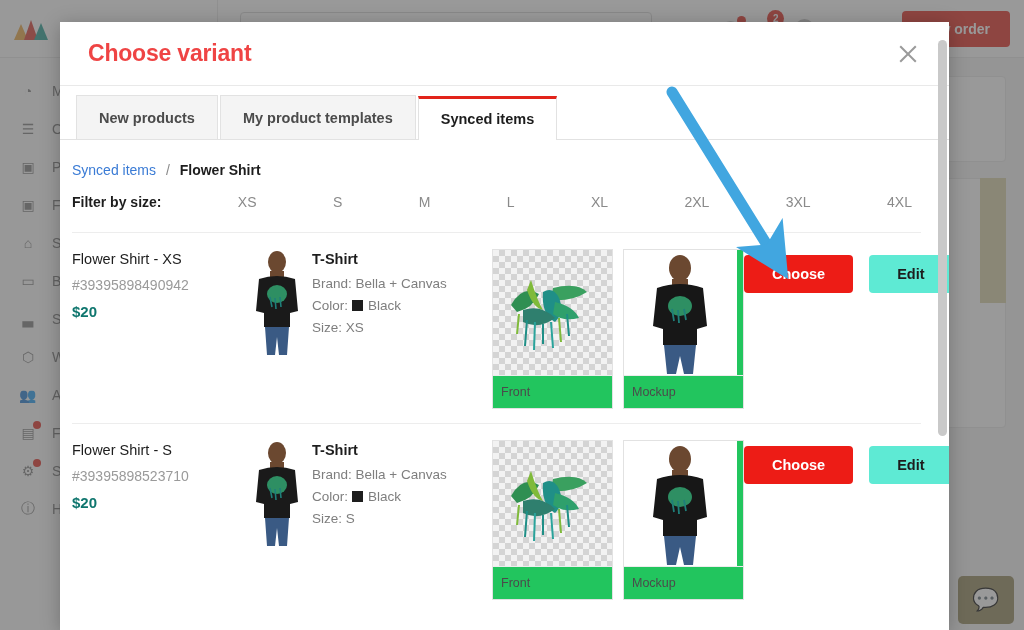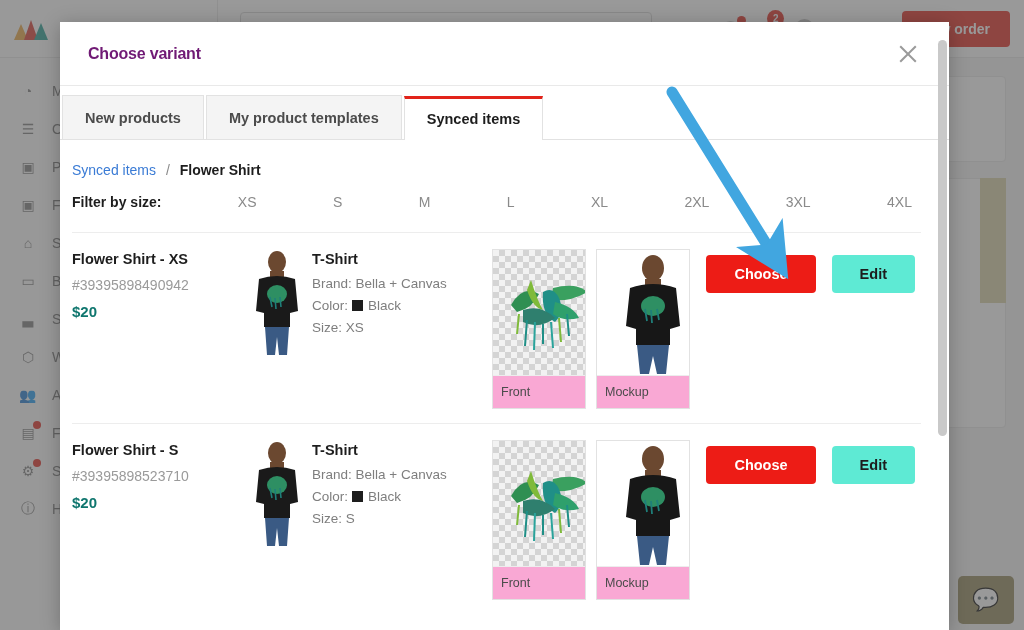--- a/index.html
+++ b/index.html
@@ -89,34 +89,34 @@
   #modal {
     position: absolute; left: 60px; top: 22px; width: 889px; height: 608px;
     background: #ffffff;
     box-shadow: 0 3px 18px rgba(0,0,0,0.25);
     overflow: hidden;
   }
   #modal-header {
     height: 64px; border-bottom: 1px solid #e9e9e9;
     display: flex; align-items: center; padding: 0 28px;
   }
-  #modal-title { font-size: 16px; font-weight: bold; color: #701a75; letter-spacing: -0.2px; }
+  #modal-title { font-size: 23px; font-weight: bold; color: #ef4444; letter-spacing: -0.2px; }
   #modal-close {
     margin-left: auto; width: 26px; height: 26px; position: relative; cursor: pointer;
   }
   #modal-close::before, #modal-close::after {
     content:''; position: absolute; left: 2px; top: 12px; width: 22px; height: 2px; background: #9a9a9a;
   }
   #modal-close::before { transform: rotate(45deg); }
   #modal-close::after  { transform: rotate(-45deg); }
 
   
   #tabs {
     display: flex; align-items: flex-end; height: 44px;
-    padding-left: 2px; border-bottom: 1px solid #e2e2e2; background: #fff;
+    padding-left: 16px; border-bottom: 1px solid #e2e2e2; background: #fff;
     margin-top: 10px;
   }
   .tab {
     height: 44px; display: flex; align-items: center; justify-content: center;
     padding: 0 22px; font-size: 14.5px; font-weight: bold;
     background: #f4f4f4; color: #4b4b4b;
     border: 1px solid #e2e2e2; border-bottom: none;
     margin-right: 2px; position: relative; cursor: pointer;
   }
   .tab.active {
@@ -136,33 +136,33 @@
   #filter-label { font-weight: bold; color: #1d1d1d; margin-right: 9px; }
   .size-opt { color: #8a8a8a; margin-right: 9px; cursor: pointer; }
 
   .variant-row {
     display: flex; align-items: flex-start;
     border-top: 1px solid #ededed;
     padding: 16px 0 14px 0;
     min-height: 188px;
   }
   .col-name { width: 170px; flex: none; padding-top: 2px; }
-  .v-title { font-size: 14.5px; font-weight: bold; color: #1d1d1d; margin-bottom: 10px; }
+  .v-title { font-size: 14.5px; font-weight: normal; color: #1d1d1d; margin-bottom: 10px; }
   .v-sku { font-size: 14px; color: #9a9a9a; margin-bottom: 10px; }
   .v-price { font-size: 15px; font-weight: bold; color: #0f766e; }
 
   .col-photo { width: 70px; flex: none; display: flex; justify-content: center; }
   .col-specs { width: 180px; flex: none; padding-top: 2px; }
   .s-type { font-size: 14.5px; font-weight: bold; color: #1d1d1d; margin-bottom: 9px; }
   .s-line { font-size: 13.5px; color: #7e7e7e; margin-bottom: 7px; display: flex; align-items: center; }
   .swatch { display: inline-block; width: 11px; height: 11px; background: #1d1d1d; margin: 0 5px 0 4px; }
 
   .col-thumbs { display: flex; gap: 10px; flex: none; }
   .thumb-card {
-    width: 94px; border: 1px solid #e2e2e2; background: #f9a8d4;
+    width: 121px; border: 1px solid #e2e2e2; background: #22c55e;
   }
   .thumb-img { height: 125px; position: relative; overflow: hidden; }
   .checker {
     background-image:
       linear-gradient(45deg, #d4d4d4 25%, transparent 25%, transparent 75%, #d4d4d4 75%),
       linear-gradient(45deg, #d4d4d4 25%, transparent 25%, transparent 75%, #d4d4d4 75%);
     background-size: 12px 12px;
     background-position: 0 0, 6px 6px;
     background-color: #f2f2f2;
   }

